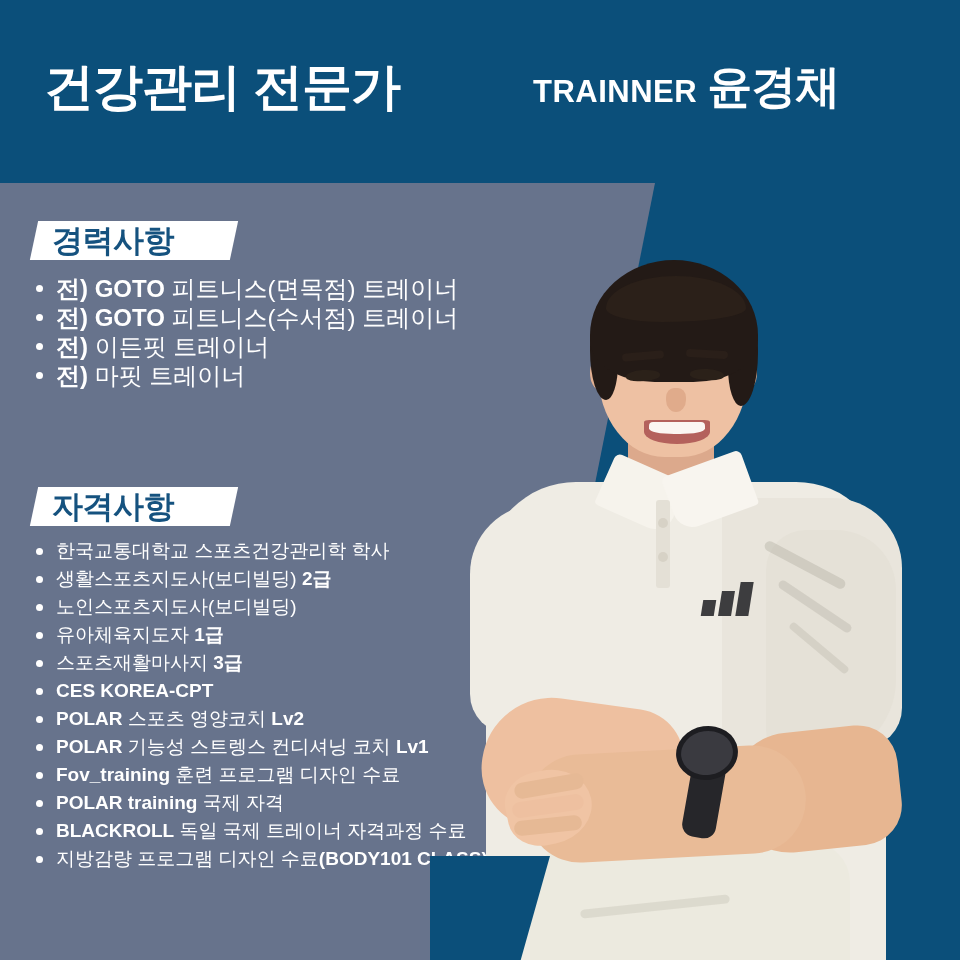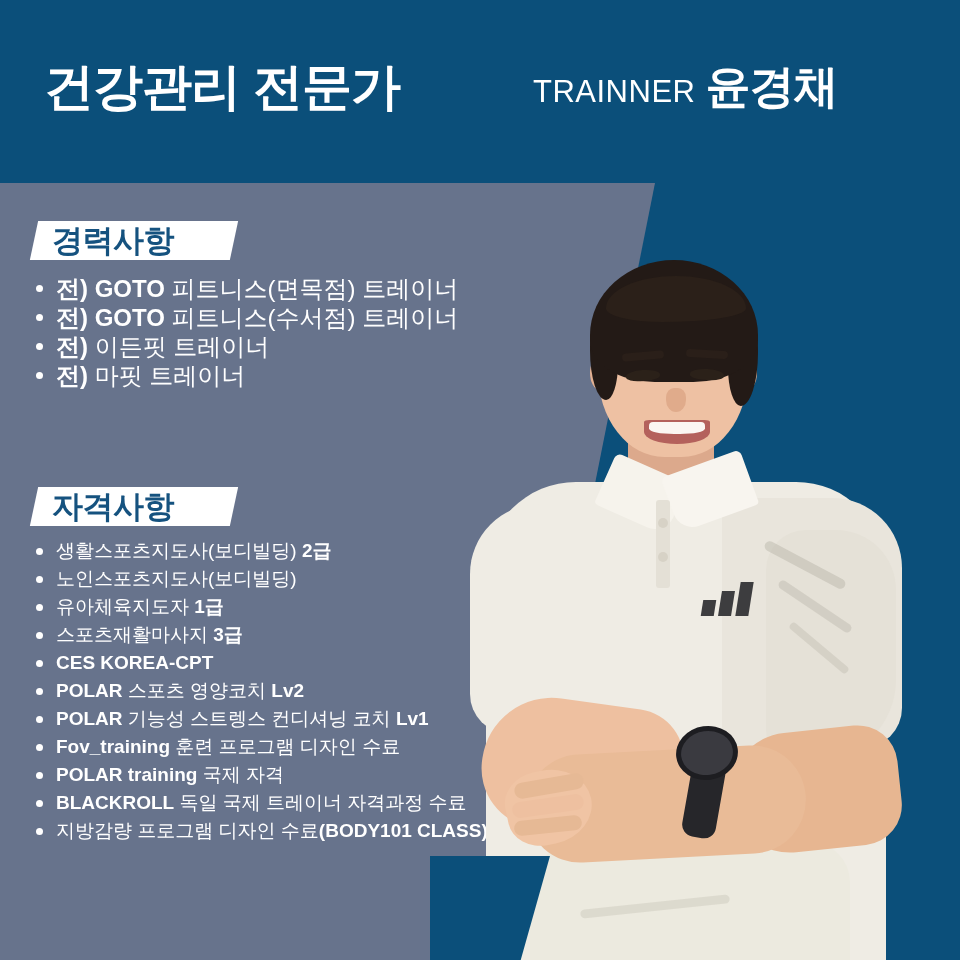--- a/index.html
+++ b/index.html
@@ -60,21 +60,21 @@
   .title-right {
     position: absolute;
     left: 533px;
     top: 64px;
     color: #ffffff;
     white-space: nowrap;
     line-height: 1;
   }
   .title-role {
     font-size: 31px;
-    font-weight: 400;
+    font-weight: 700;
     letter-spacing: 0.5px;
     vertical-align: baseline;
     margin-top: 44px;
   }
   .title-name {
     font-size: 45px;
     font-weight: 700;
     letter-spacing: -1px;
     margin-left: 10px;
     vertical-align: baseline;
@@ -346,20 +346,21 @@
     <li><b>전) GOTO</b> 피트니스(수서점) 트레이너</li>
     <li><b>전)</b> 이든핏 트레이너</li>
     <li><b>전)</b> 마핏 트레이너</li>
   </ul>
 
   <div class="banner banner-cert">
     <span class="banner-label">자격사항</span>
   </div>
 
   <ul class="list list-cert">
+    <li>한국교통대학교 스포츠건강관리학 학사</li>
     <li>생활스포츠지도사(보디빌딩) <b>2급</b></li>
     <li>노인스포츠지도사(보디빌딩)</li>
     <li>유아체육지도자 <b>1급</b></li>
     <li>스포츠재활마사지 <b>3급</b></li>
     <li><b>CES KOREA-CPT</b></li>
     <li><b>POLAR</b> 스포츠 영양코치 <b>Lv2</b></li>
     <li><b>POLAR</b> 기능성 스트렝스 컨디셔닝 코치 <b>Lv1</b></li>
     <li><b>Fov_training</b> 훈련 프로그램 디자인 수료</li>
     <li><b>POLAR training</b> 국제 자격</li>
     <li><b>BLACKROLL</b> 독일 국제 트레이너 자격과정 수료</li>

